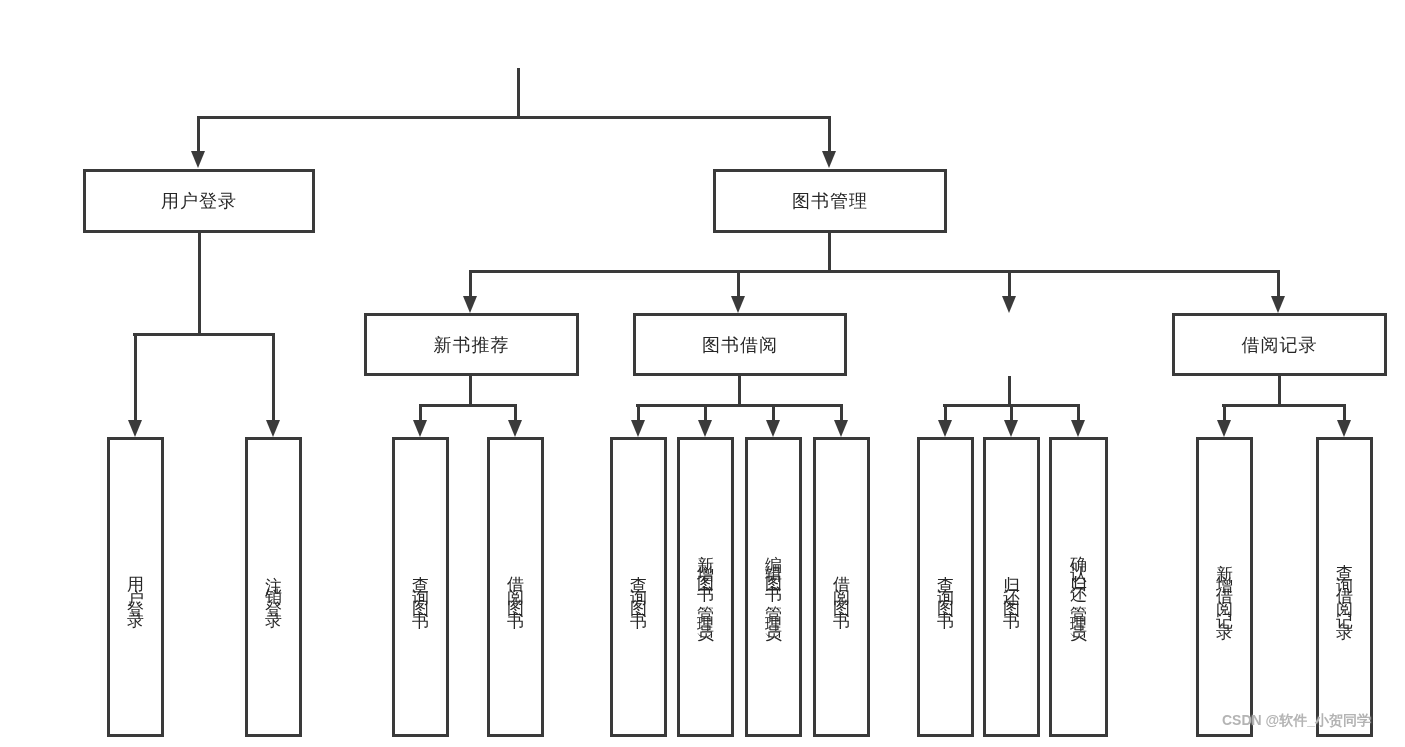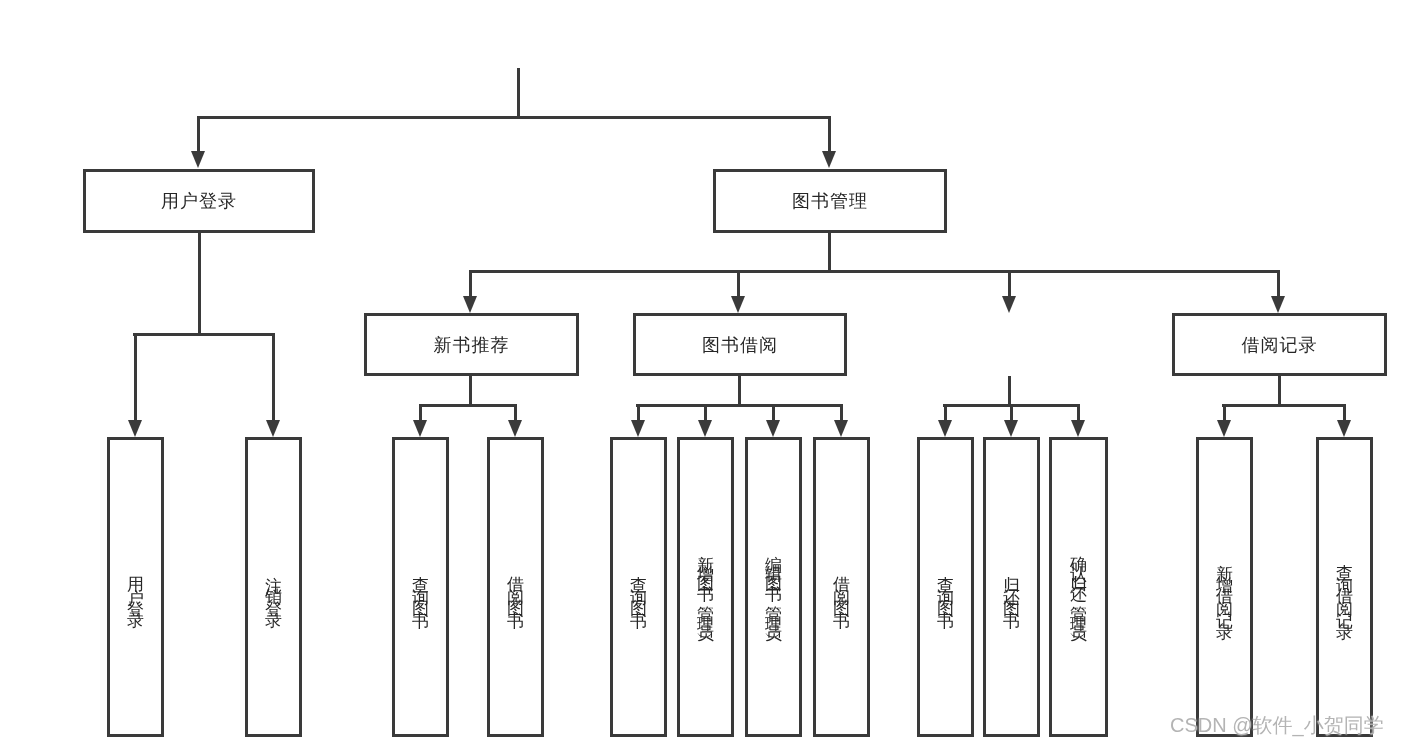--- a/index.html
+++ b/index.html
@@ -37,26 +37,27 @@
   .hl{position:absolute;height:3px;background:var(--line);}
   .vl{position:absolute;width:3px;background:var(--line);}
   .ah{
     position:absolute;width:0;height:0;
     border-left:7px solid transparent;
     border-right:7px solid transparent;
     border-top:17px solid var(--line);
   }
   .watermark{
     position:absolute;
-    left:1170px;top:712px;
-    font-size:20px;
+    left:1222px;top:712px;
+    font-size:14px;
     color:var(--watermark);
     text-shadow:0 0 2px #ffffff;
     white-space:nowrap;
     z-index:5;
+    font-weight:bold;
   }
 </style>
 </head>
 <body>
 
 <div class="canvas">
 
 
   <div class="vl" style="left:517px;top:68px;height:50px"></div>
   <div class="hl" style="left:197px;top:116px;width:633px"></div>

